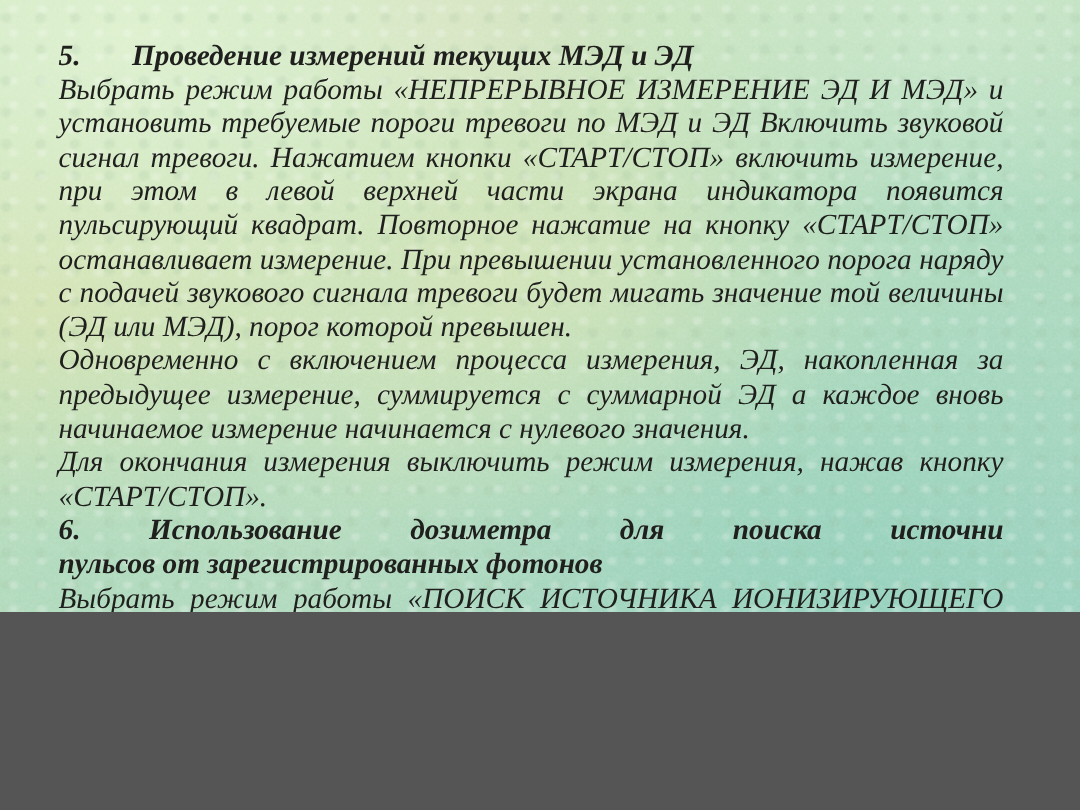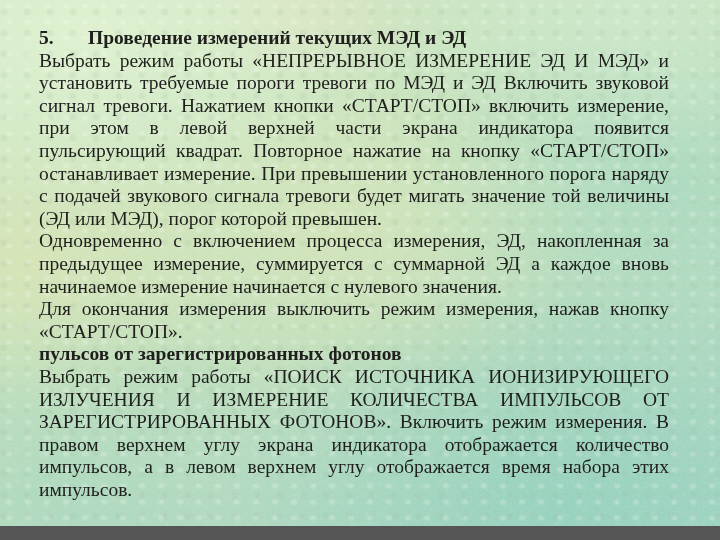--- a/index.html
+++ b/index.html
@@ -3,41 +3,42 @@
 <meta charset="utf-8">
 <style>
   html, body {
     margin: 0;
     padding: 0;
     background: #555;
   }
   .slide {
     position: relative;
     width: 720px;
-    height: 526px;
+    height: 408px;
     overflow: hidden;
     font-family: "Liberation Serif", "DejaVu Serif", serif;
     color: #1f1f1d;
     
     background-image:
       radial-gradient(19px 16px at 9px 6px, rgba(255,255,255,0.22) 0 1.5px, rgba(255,255,255,0) 4.5px),
       radial-gradient(23px 21px at 4px 12px, rgba(150,185,150,0.18) 0 2px, rgba(150,185,150,0) 5px),
       radial-gradient(420px 260px at 12% 6%, rgba(224,242,208,0.85), rgba(224,242,208,0) 70%),
       radial-gradient(300px 200px at 88% 4%, rgba(205,232,205,0.65), rgba(205,232,205,0) 70%),
       radial-gradient(200px 120px at 42% 3%, rgba(236,222,192,0.35), rgba(236,222,192,0) 70%),
       radial-gradient(300px 220px at 4% 50%, rgba(226,228,170,0.50), rgba(226,228,170,0) 70%),
       radial-gradient(360px 240px at 46% 45%, rgba(225,230,175,0.45), rgba(225,230,175,0) 70%),
       radial-gradient(380px 300px at 93% 35%, rgba(150,212,190,0.50), rgba(150,212,190,0) 70%),
       radial-gradient(480px 320px at 78% 96%, rgba(133,205,184,0.60), rgba(133,205,184,0) 72%),
       radial-gradient(360px 260px at 8% 93%, rgba(158,212,186,0.48), rgba(158,212,186,0) 70%),
       linear-gradient(160deg, #cde7c2 0%, #c6e2bc 35%, #bcddbb 58%, #abd6bf 84%, #a3d3c1 100%);
     background-size:
       19px 16px, 23px 21px,
       100% 100%, 100% 100%, 100% 100%, 100% 100%, 100% 100%,
       100% 100%, 100% 100%, 100% 100%, 100% 100%;
+    font-style: italic;
   }
   .texture-svg {
     position: absolute;
     left: 0; top: 0;
     width: 720px; height: 540px;
     pointer-events: none;
   }
   .tex-grain { mix-blend-mode: soft-light; opacity: 0.5; }
   .tex-mottle { mix-blend-mode: overlay; opacity: 0.16; }
 
@@ -97,19 +98,20 @@
       <span class="num">5.</span><span>Проведение измерений текущих МЭД и ЭД</span>
     </div>
 
     <p class="body">Выбрать режим работы «НЕПРЕРЫВНОЕ ИЗМЕРЕНИЕ ЭД И МЭД» и установить требуемые пороги тревоги по МЭД и ЭД Включить звуковой сигнал тревоги. Нажатием кнопки «СТАРТ/СТОП» включить измерение, при этом в левой верхней части экрана индикатора появится пульсирующий квадрат. Повторное нажатие на кнопку «СТАРТ/СТОП» останавливает измерение. При превышении установленного порога наряду с подачей звукового сигнала тревоги будет мигать значение той величины (ЭД или МЭД), порог которой превышен.</p>
 
     <p class="body">Одновременно с включением процесса измерения, ЭД, накопленная за предыдущее измерение, суммируется с суммарной ЭД а каждое вновь начинаемое измерение начинается с нулевого значения.</p>
 
     <p class="body">Для окончания измерения выключить режим измерения, нажав кнопку «СТАРТ/СТОП».</p>
 
     <div class="heading">
+      <div class="jline">6. Использование дозиметра для поиска источни</div>
       <div>пульсов от зарегистрированных фотонов</div>
     </div>
 
     <p class="body">Выбрать режим работы «ПОИСК ИСТОЧНИКА ИОНИЗИРУЮЩЕГО ИЗЛУЧЕНИЯ И ИЗМЕРЕНИЕ КОЛИЧЕСТВА ИМПУЛЬСОВ ОТ ЗАРЕГИСТРИРОВАННЫХ ФОТОНОВ». Включить режим измерения. В правом верхнем углу экрана индикатора отображается количество импульсов, а в левом верхнем углу отображается время набора этих импульсов.</p>
 
   </div>
 </div>
 
 </body></html>

